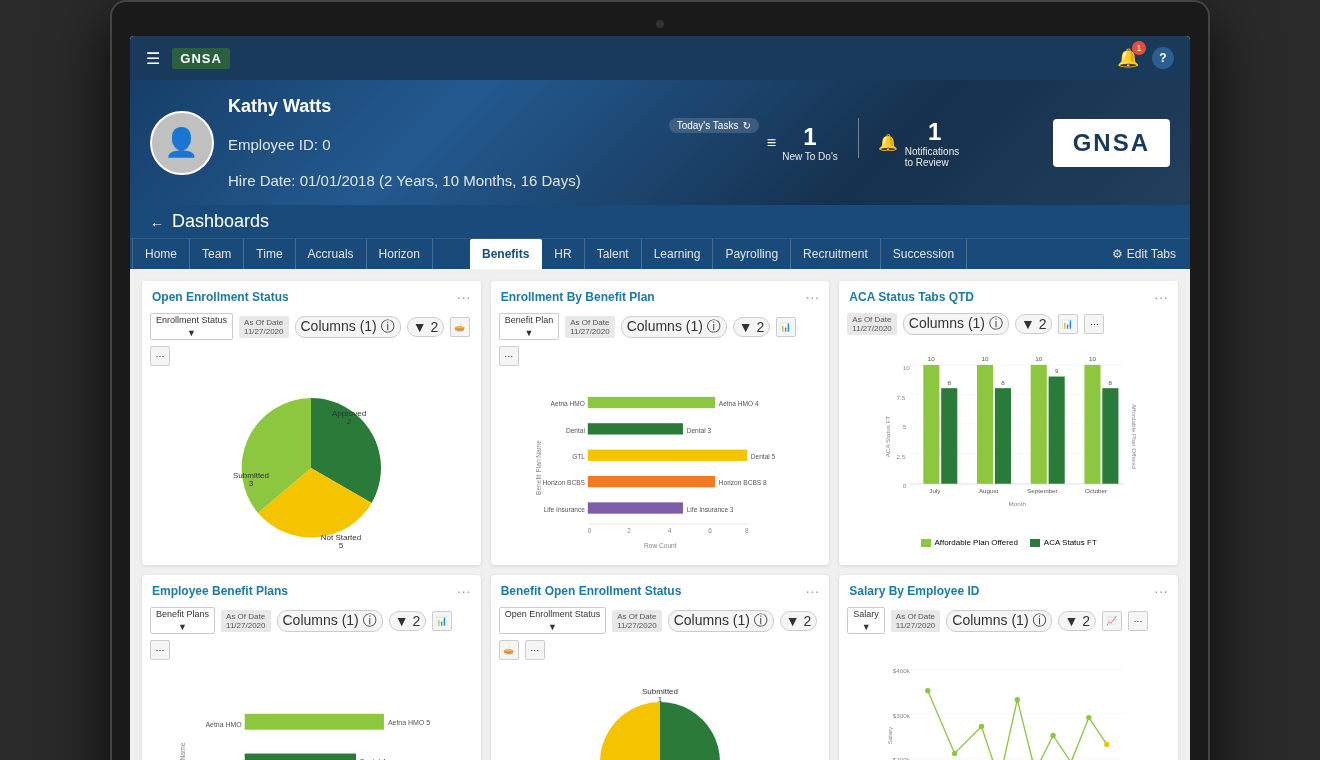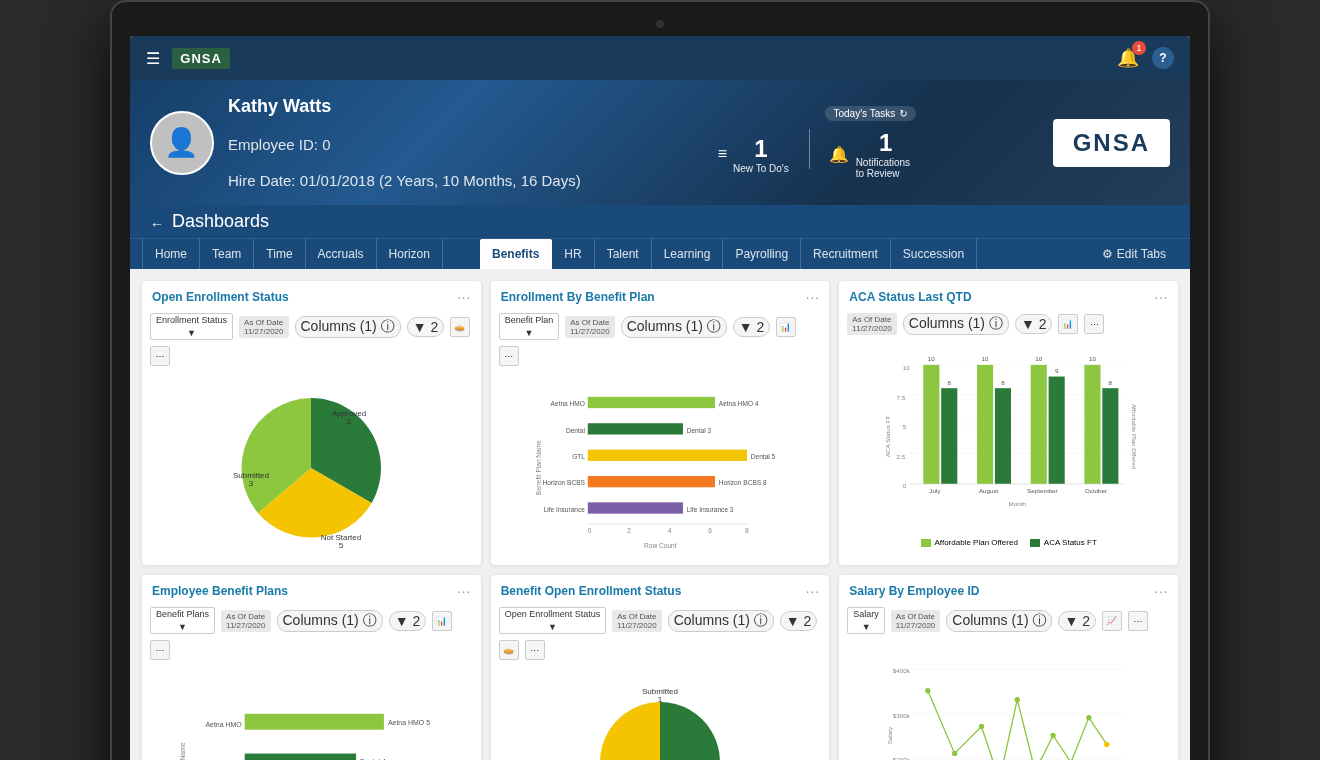--- a/index.html
+++ b/index.html
@@ -145,22 +145,22 @@
       font-weight: bold;
     }
     .employee-details {
       font-size: 15px;
       opacity: 0.85;
       margin-top: 19px;
     }
     .hero-center {
       position: relative;
       display: flex;
-      flex-direction: column;
-      align-items: flex-end;
+      flex-direction: row;
+      align-items: flex-start;
       gap: 8px;
     }
     .today-tasks-label {
       background: rgba(255,255,255,0.15);
       color: #fff;
       font-size: 10px;
       padding: 2px 8px;
       border-radius: 10px;
       display: flex;
       align-items: center;
@@ -221,21 +221,21 @@
       color: #fff;
       font-size: 18px;
       font-weight: 500;
     }
 
     
     .secondary-nav {
       background: #1a4a7a;
       display: flex;
       align-items: center;
-      padding: 0 12px;
+      padding: 0 2px;
       border-top: 1px solid rgba(255,255,255,0.1);
     }
     .nav-item {
       color: rgba(255,255,255,0.85);
       font-size: 12px;
       padding: 8px 12px;
       cursor: pointer;
       border-right: 1px solid rgba(255,255,255,0.2);
       white-space: nowrap;
     }
@@ -548,21 +548,21 @@
                 <text x="143" y="165" font-size="7" fill="#888">4</text>
                 <text x="186" y="165" font-size="7" fill="#888">6</text>
                 <text x="225" y="165" font-size="7" fill="#888">8</text>
                 <text x="135" y="180" font-size="7" fill="#888" text-anchor="middle">Row Count</text>
               </svg>
             </div>
           </div>
 
           <div class="widget-card">
             <div class="widget-header">
-              <span class="widget-title">ACA Status Last QTD</span>
+              <span class="widget-title">ACA Status Tabs QTD</span>
               <span class="widget-dots">···</span>
             </div>
             <div class="widget-toolbar">
               <div class="as-of-date-pill">As Of Date<br>11/27/2020</div>
               <div class="toolbar-pill">Columns (1) ⓘ</div>
               <div class="toolbar-pill">▼ 2</div>
               <div class="toolbar-icon-btn">📊</div>
               <div class="toolbar-icon-btn">···</div>
             </div>
             <div class="widget-body">

